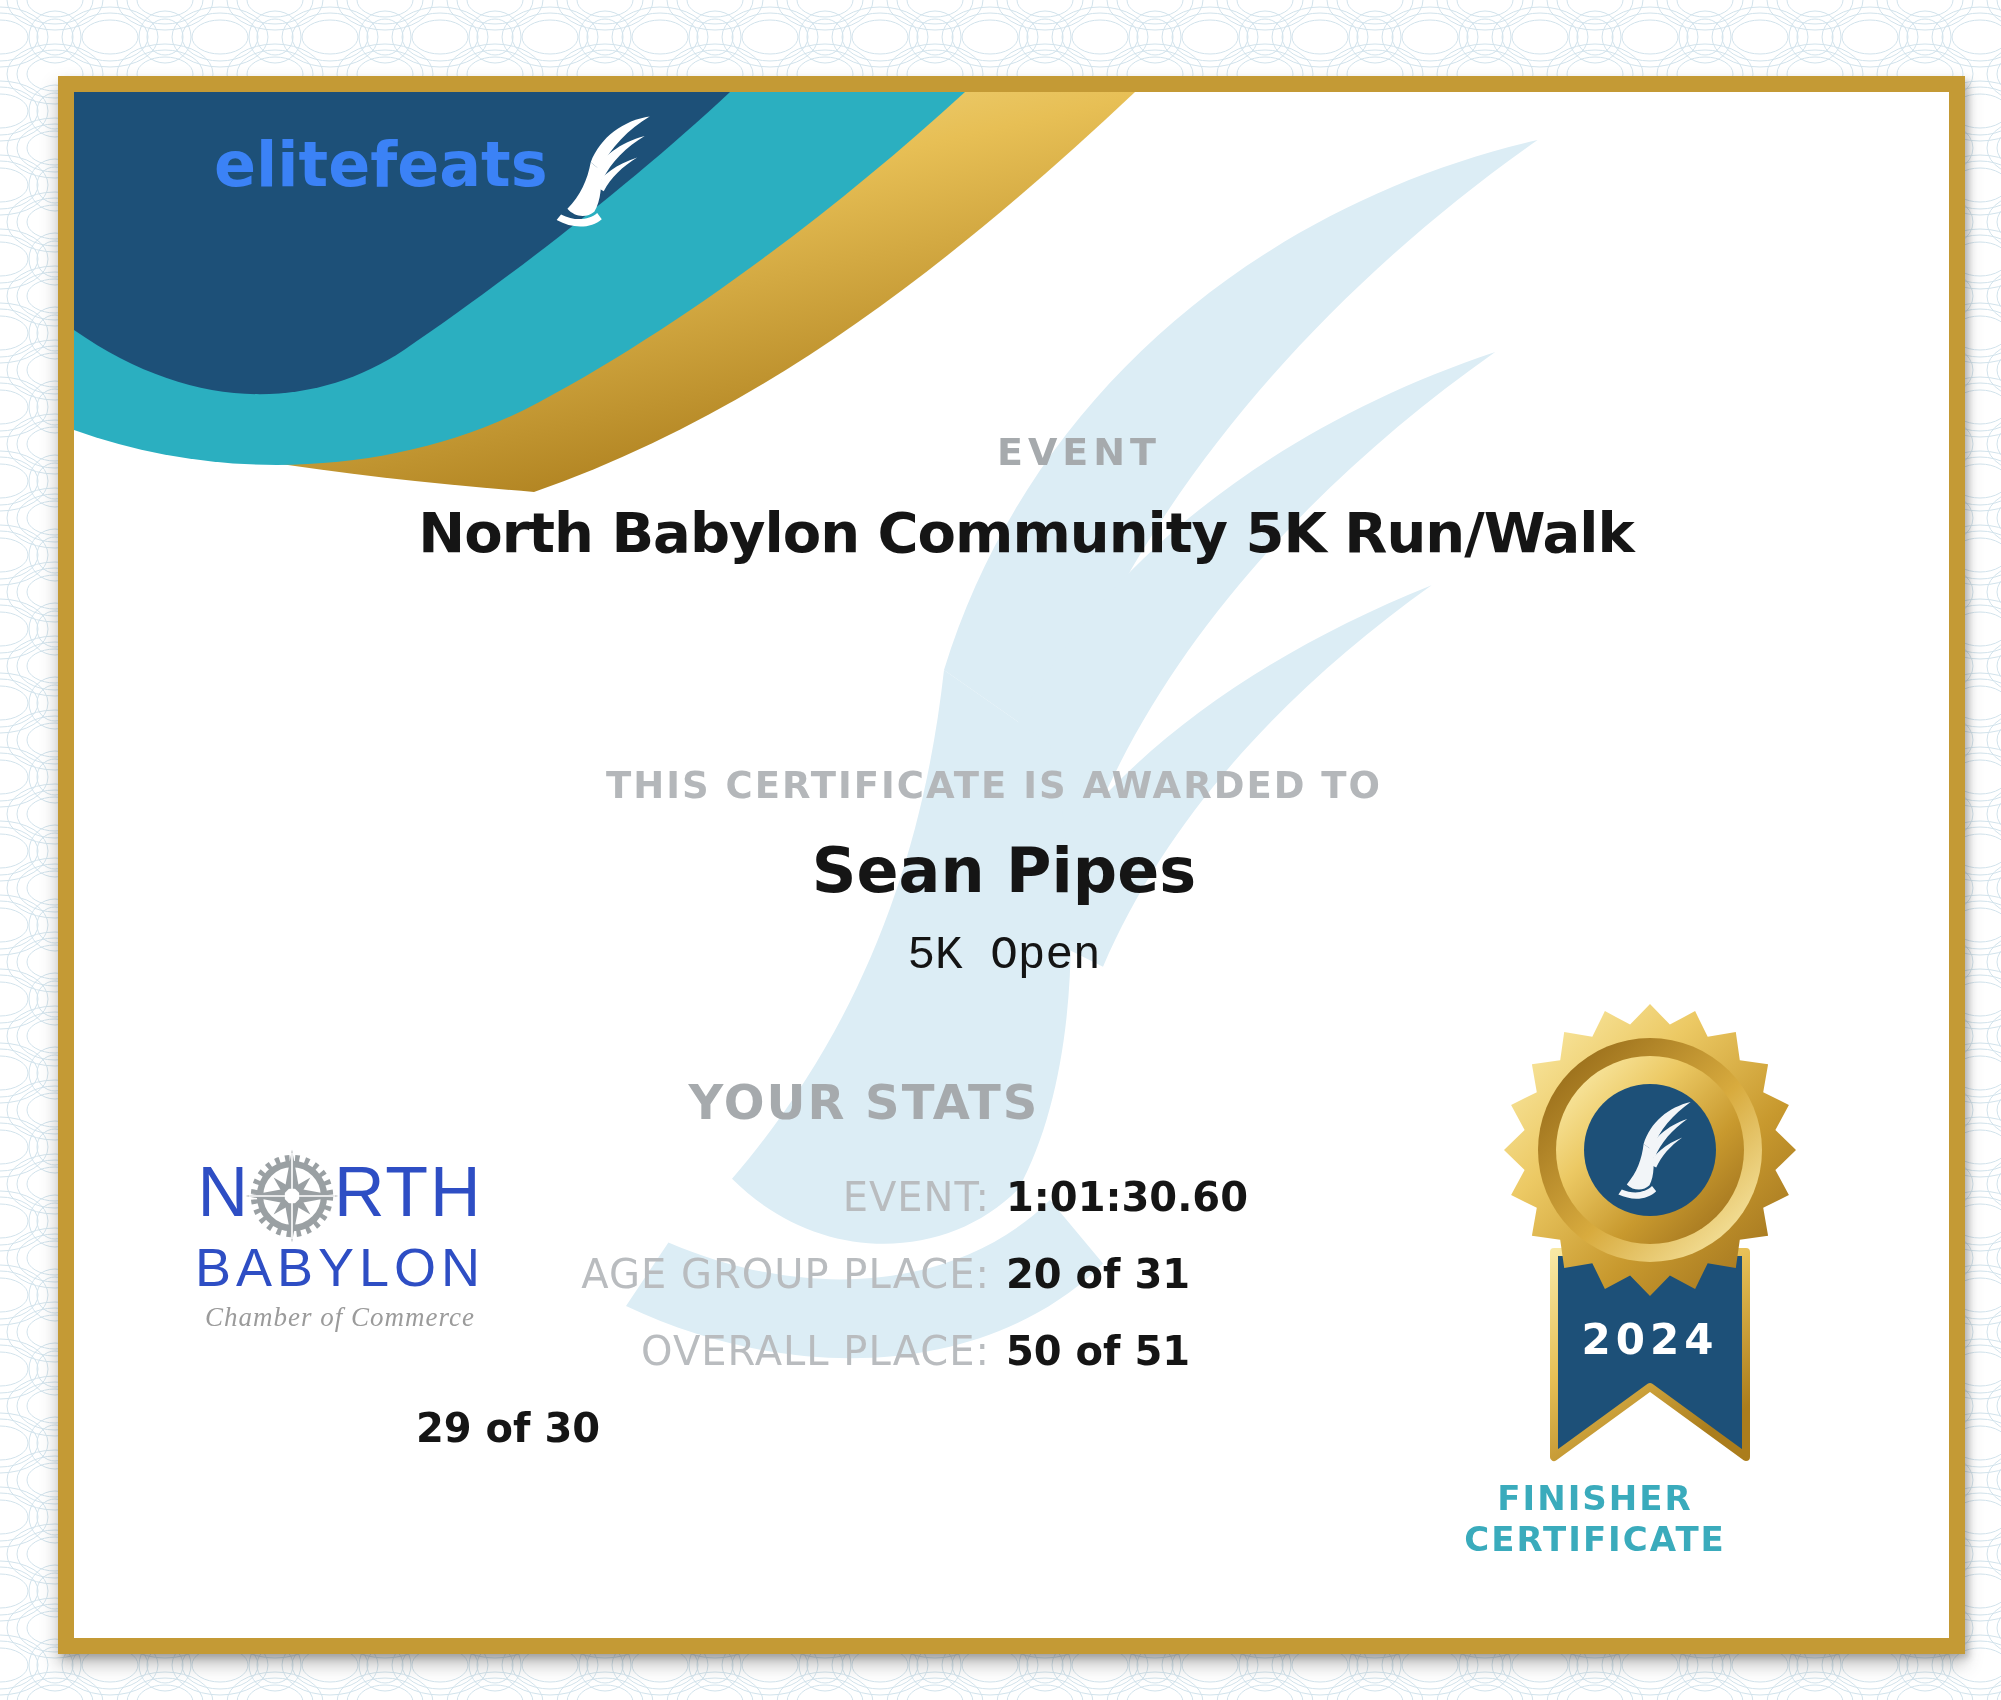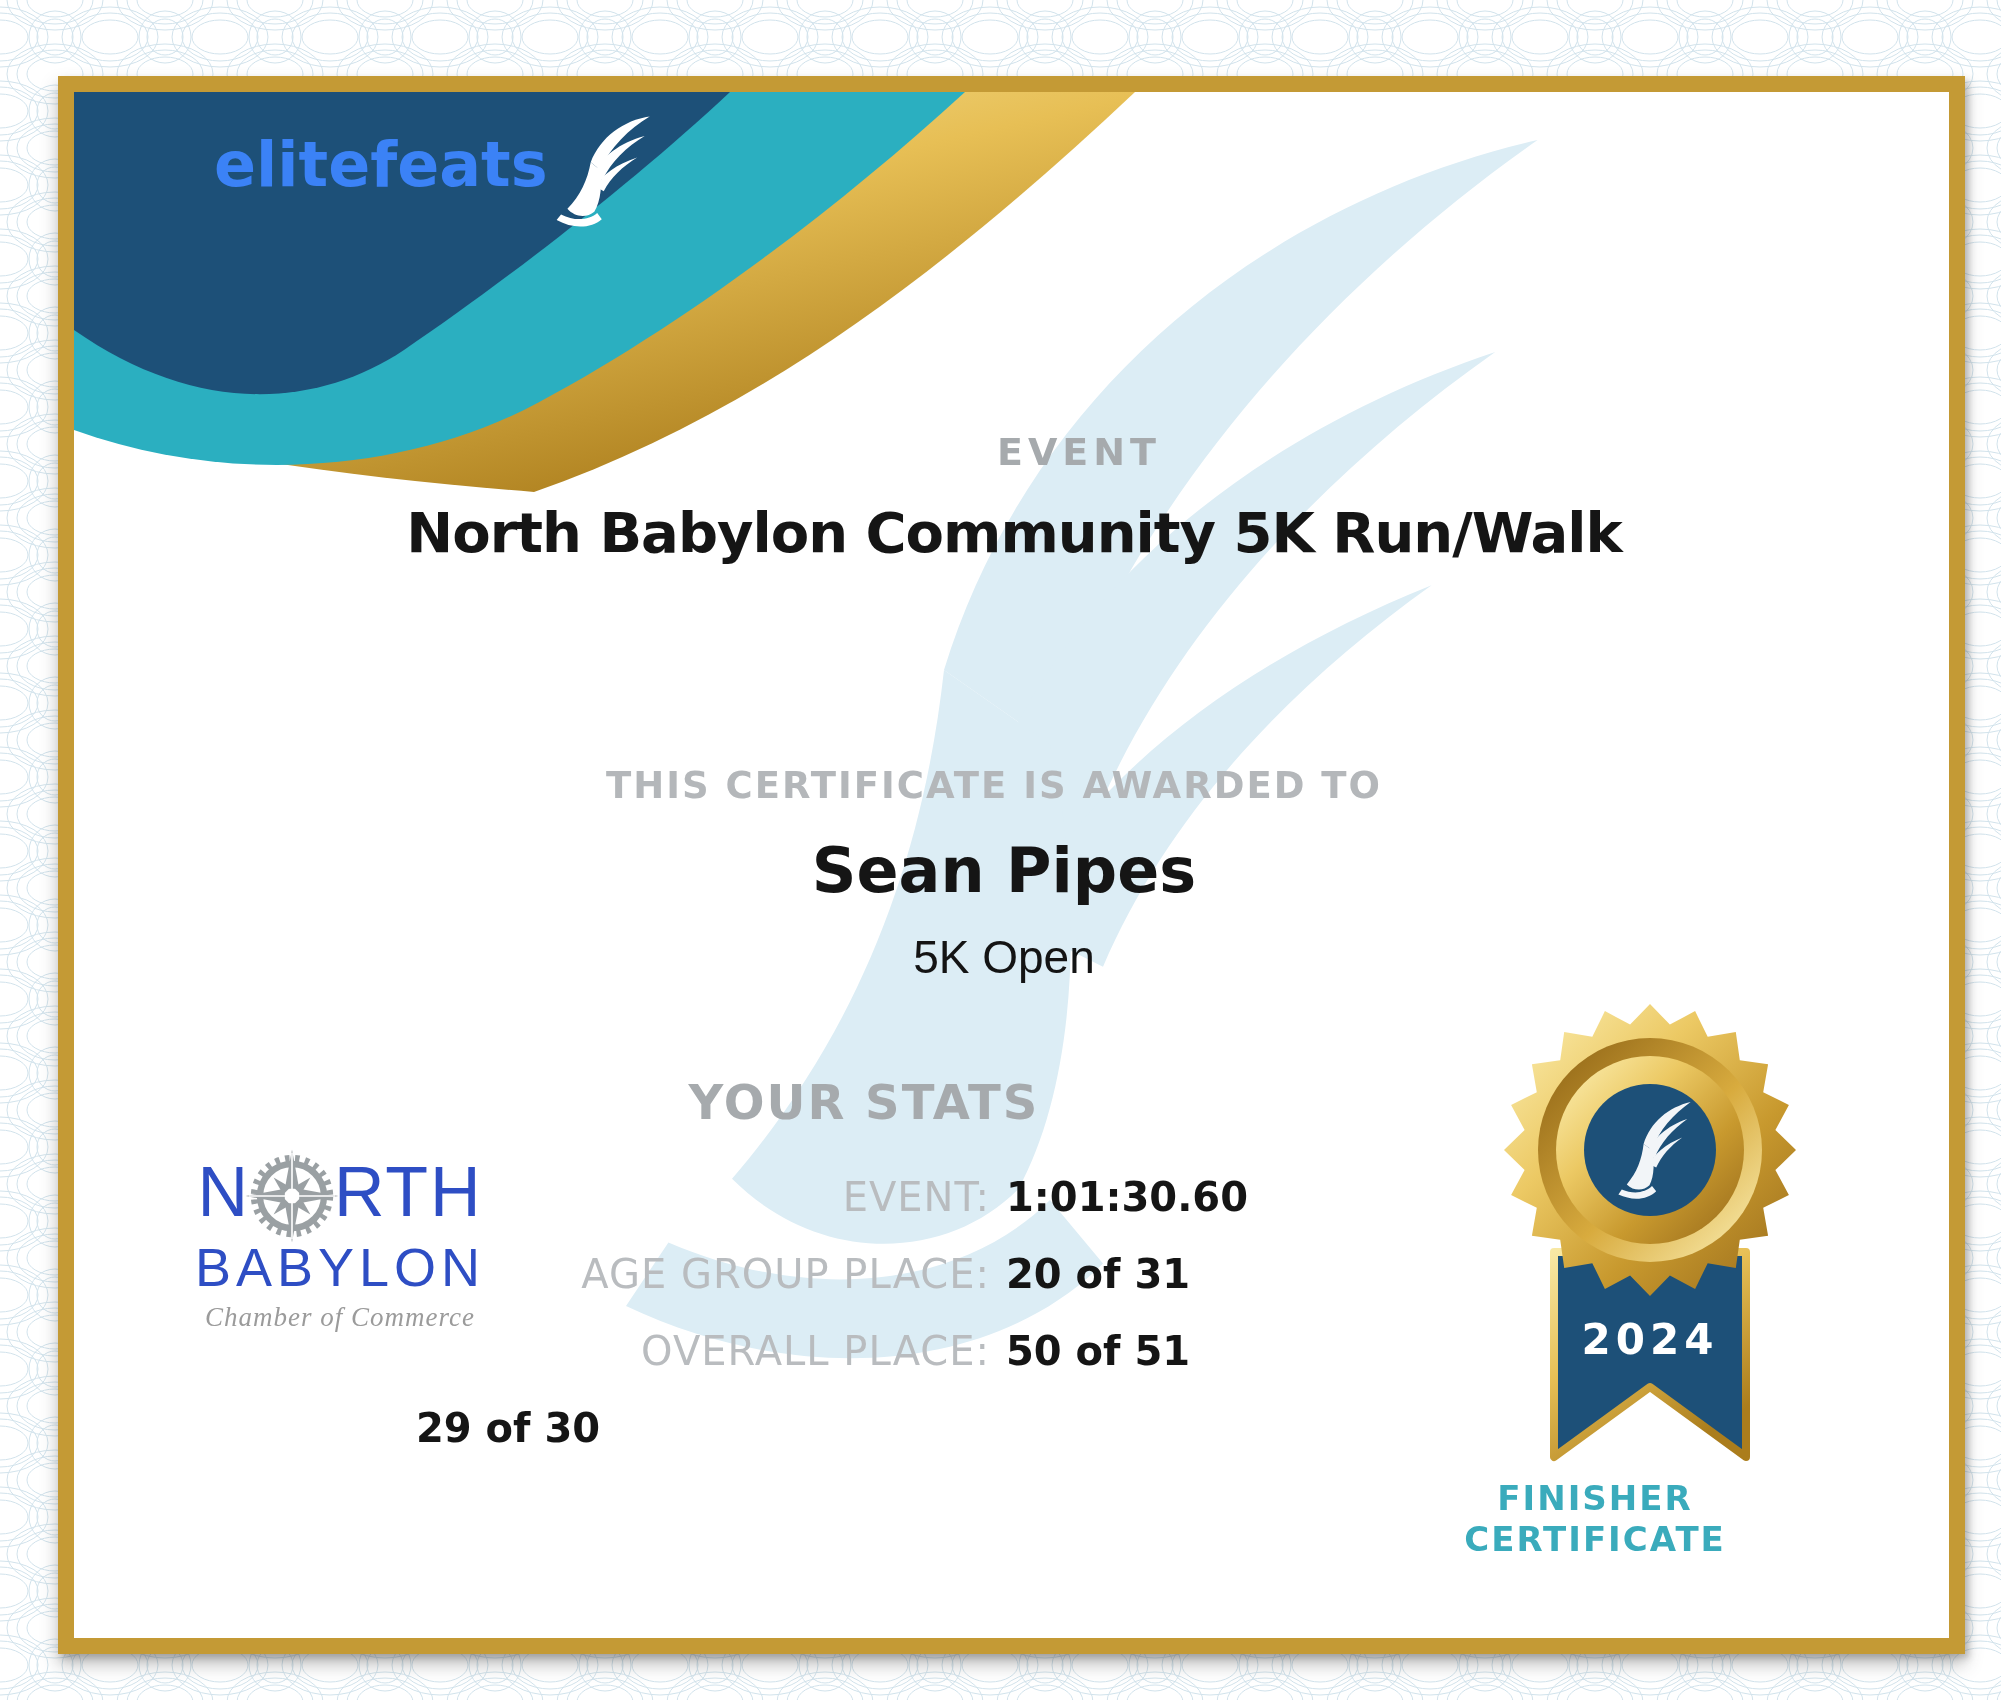--- a/index.html
+++ b/index.html
@@ -25,27 +25,27 @@
   .curves{left:0;top:0;width:1460px;height:470px;z-index:2;}
   .brand{
     left:140px;top:36px;z-index:3;color:#3b82f6;display:flex;align-items:flex-start;
     font-weight:bold;font-size:62px;letter-spacing:0px;
   }
   .brand .wf{width:100px;height:122px;margin-left:2px;margin-top:-16px;transform:rotate(4deg);}
   
   .event-label{left:0;top:338px;width:2010px;text-align:center;z-index:3;
     font-size:38px;font-weight:bold;letter-spacing:5px;color:var(--heading-gray,#a6aaad);}
   .event-title{left:0;top:408px;width:1880px;text-align:center;z-index:3;
-    font-size:56px;font-weight:bold;color:var(--text-black,#151515);letter-spacing:-1px;}
+    font-size:56px;font-weight:bold;color:var(--text-black,#151515);letter-spacing:-1px;padding-left:12px;}
   .award-intro{left:0;top:672px;width:1840px;text-align:center;z-index:3;
     font-size:37px;font-weight:600;letter-spacing:2px;color:#b4b7ba;}
   .recipient{left:0;top:742px;width:1860px;text-align:center;z-index:3;
     font-size:62px;font-weight:bold;color:var(--text-black,#151515);}
   .division{left:0;top:838px;width:1860px;text-align:center;z-index:3;
-    font-family:Liberation Sans, sans-serif;font-size:46px;color:#141414;}
+    font-family:Liberation Mono, monospace;font-size:46px;color:#141414;}
   .stats-heading{left:490px;top:982px;width:600px;text-align:center;z-index:3;
     font-size:48px;font-weight:bold;letter-spacing:2px;color:var(--heading-gray,#a6aaad);}
   .stats{left:326px;top:1066px;width:940px;z-index:3;}
   .stat-row{display:flex;align-items:center;height:77px;}
   .stat-label{width:590px;text-align:right;font-size:40px;letter-spacing:1px;
     color:var(--label-gray,#b9bcbf);}
   .stat-value{margin-left:16px;width:320px;text-align:left;font-size:40px;
     font-weight:bold;color:var(--text-black,#151515);}
   
   .sponsor{left:116px;top:1052px;width:300px;z-index:3;text-align:center;

